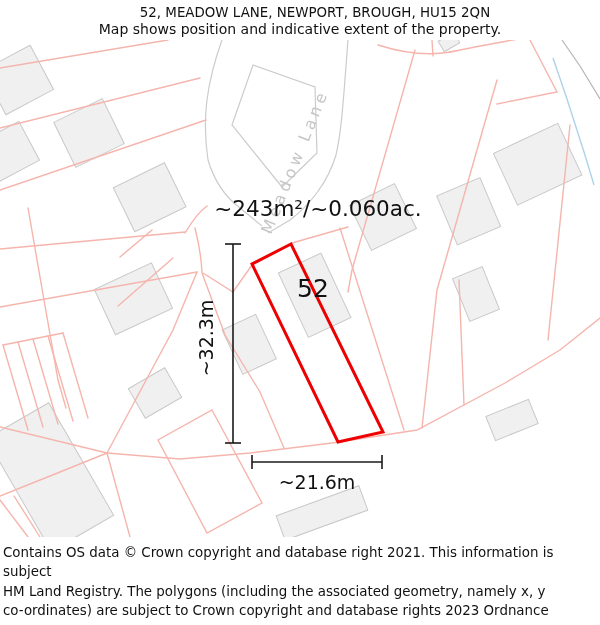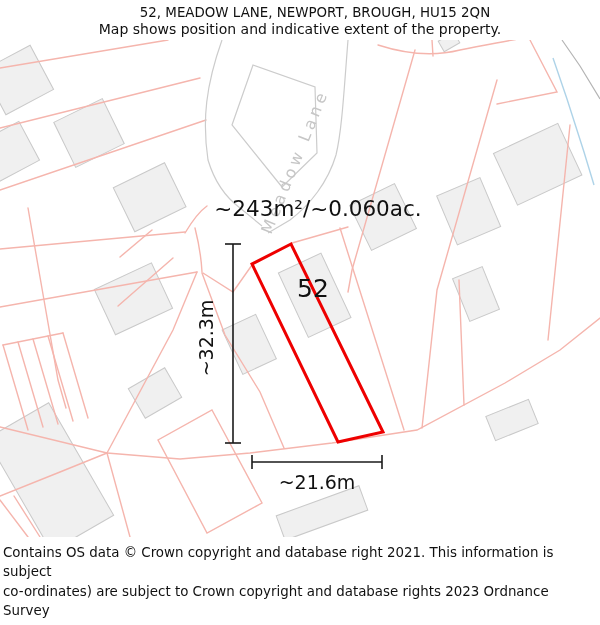--- a/index.html
+++ b/index.html
@@ -125,15 +125,16 @@
   <text class="lbl" x="317" y="489" font-size="19" text-anchor="middle">~21.6m</text>
 </svg>
 
 <div class="hdr">
   <div class="t1">52, MEADOW LANE, NEWPORT, BROUGH, HU15 2QN</div>
   <div class="t2">Map shows position and indicative extent of the property.</div>
 </div>
 
 <div class="ftr">
   <div>Contains OS data © Crown copyright and database right 2021. This information is subject</div>
+  <div>HM Land Registry. The polygons (including the associated geometry, namely x, y</div>
   <div>co-ordinates) are subject to Crown copyright and database rights 2023 Ordnance Survey</div>
 
 </div>
 
 </body></html>

